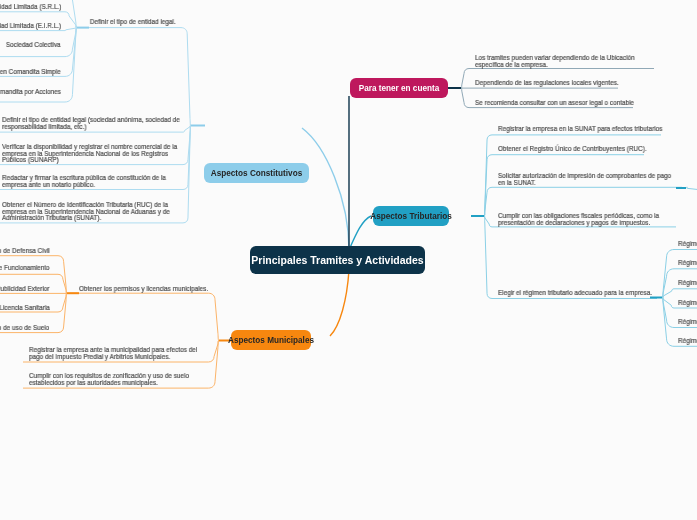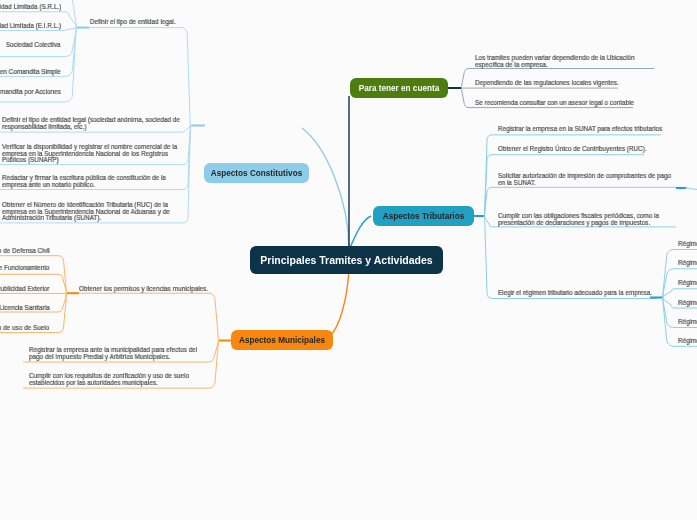--- a/index.html
+++ b/index.html
@@ -66,33 +66,33 @@
       <path d="M-140,274.3 H58 C60.9484,274.3 62.913999999999994,276.36388 62.913999999999994,279.214 L66.1,290.176 C66.44999999999999,293.176 65.9,293.2 67,293.2" fill="none" stroke="#fbb469" stroke-width="1" stroke-linecap="butt"></path>
       <path d="M-140,293.4 H67" fill="none" stroke="#fbb469" stroke-width="1" stroke-linecap="butt"></path>
       <path d="M-140,312 H58 C60.9328,312 62.888000000000005,309.94704 62.888000000000005,307.112 L66.1,296.20799999999997 C66.44999999999999,293.20799999999997 65.9,293.2 67,293.2" fill="none" stroke="#fbb469" stroke-width="1" stroke-linecap="butt"></path>
       <path d="M-140,332.6 H58 C61.348,332.6 63.58,330.25640000000004 63.58,327.02000000000004 L66.1,299.504 C66.44999999999999,296.504 65.9,293.2 67,293.2" fill="none" stroke="#fbb469" stroke-width="1" stroke-linecap="butt"></path>
       <path d="M67,293.2 H79" fill="none" stroke="#f7870f" stroke-width="2" stroke-linecap="butt"></path>
       <path d="M23,362 H208.5 C211.854,362 214.09,359.6522 214.09,356.41 L217.95,343.94 C218.29999999999998,340.94 217.9,340.5 219,340.5" fill="none" stroke="#fbb469" stroke-width="1" stroke-linecap="butt"></path>
       <path d="M23,388.1 H208.5 C212.406,388.1 215.01,385.36580000000004 215.01,381.59000000000003 L217.95,347.5 C218.29999999999998,344.5 217.9,340.5 219,340.5" fill="none" stroke="#fbb469" stroke-width="1" stroke-linecap="butt"></path>
       <path d="M219,340.5 H232" fill="none" stroke="#f7870f" stroke-width="2" stroke-linecap="butt"></path>
     </svg>
   <div id="nodes" style="position:absolute;left:0;top:0;width:697px;height:520px;">
-      <div class="node" style="left: 250px; top: 246px; width: 193px; height: 28px; font-size: 10.5px; background: rgb(13, 51, 73); color: rgb(255, 255, 255);">
+      <div class="node" style="left: 250px; top: 246px; width: 175px; height: 28px; font-size: 10.5px; background: rgb(13, 51, 73); color: rgb(255, 255, 255);">
         <span>Principales Tramites y Actividades</span>
       </div>
       <div class="node" style="left: 204px; top: 115px; width: 105px; height: 20px; font-size: 8.2px; background: rgb(141, 205, 234); color: rgb(38, 38, 38); margin-top: 48px;">
         <span>Aspectos Constitutivos</span>
       </div>
-      <div class="node" style="left: 350px; top: 78px; width: 98px; height: 20px; font-size: 8.2px; background: #4d7c0f; color: rgb(255, 255, 255);">
+      <div class="node" style="left: 350px; top: 78px; width: 98px; height: 20px; font-size: 8.2px; background: #be185d; color: rgb(255, 255, 255);">
         <span>Para tener en cuenta</span>
       </div>
-      <div class="node" style="left: 373px; top: 206px; width: 101px; height: 20px; font-size: 8.2px; background: rgb(33, 160, 196); color: rgb(38, 38, 38);">
+      <div class="node" style="left: 373px; top: 206px; width: 76px; height: 20px; font-size: 8.2px; background: rgb(33, 160, 196); color: rgb(38, 38, 38);">
         <span>Aspectos Tributarios</span>
       </div>
-      <div class="node" style="left: 231px; top: 330px; width: 102px; height: 20px; font-size: 8.2px; background: rgb(247, 135, 15); color: rgb(38, 38, 38);">
+      <div class="node" style="left: 231px; top: 330px; width: 80px; height: 20px; font-size: 8.2px; background: rgb(247, 135, 15); color: rgb(38, 38, 38);">
         <span>Aspectos Municipales</span>
       </div>
       <div class="leaf r" style="right: 521px; top: 19.2px;">Definir el tipo de entidad legal.</div>
       <div class="leaf r" style="right: 636px; top: 3.8px;">Sociedad Comercial de Responsabilidad Limitada (S.R.L.)</div>
       <div class="leaf r" style="right: 636px; top: 22.9px;">Empresa Individual de Responsabilidad Limitada (E.I.R.L.)</div>
       <div class="leaf r" style="right: 636px; top: 42.2px;">Sociedad Colectiva</div>
       <div class="leaf r" style="right: 636px; top: 68.5px;">Sociedad en Comandita Simple</div>
       <div class="leaf r" style="right: 636px; top: 88.6px;">Sociedad en Comandita por Acciones</div>
       <div class="leaf" style="left: 2px; top: 117.4px;">Definir el tipo de entidad legal (sociedad anónima, sociedad de
 responsabilidad limitada, etc.)</div>

